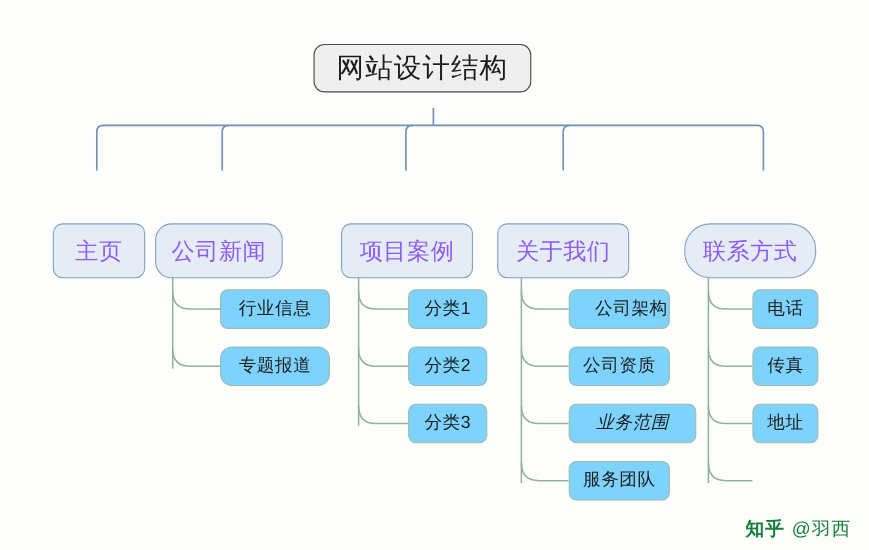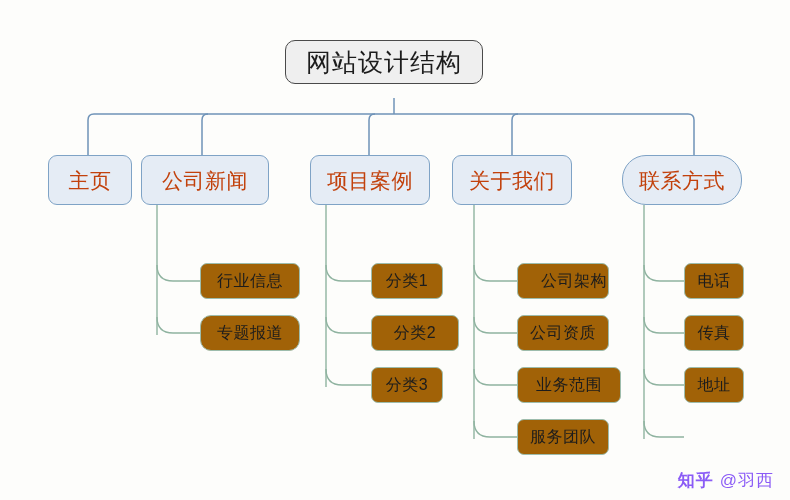--- a/index.html
+++ b/index.html
@@ -42,38 +42,39 @@
     border: 1.6px solid #4a4a4a;
     border-radius: 10px;
     color: #1c1c1c;
     font-size: 25px;
     letter-spacing: 1px;
   }
   .node-l2 {
     background: #e5ecf5;
     border: 1.3px solid #7fa3c6;
     border-radius: 9px;
-    color: #c2410c;
+    color: #8b5cf6;
     font-size: 21px;
     letter-spacing: 0.5px;
+    margin-top: 48px;
   }
   .node-l3 {
-    background: #a16207;
+    background: #7dd3fc;
     border: 1.2px solid #9dbcac;
     border-radius: 7px;
     color: #1c1c1c;
     font-size: 16px;
     letter-spacing: 0.5px;
   }
   #watermark {
     position: absolute;
     right: 16px;
     bottom: 8px;
     font-size: 17px;
-    color: #8b5cf6;
+    color: #15803d;
     letter-spacing: 1px;
     display: flex;
     align-items: center;
     gap: 6px;
     user-select: none;
   }
   #watermark .wm-logo { font-weight: bold; }
 </style>
 </head>
 <body>
@@ -107,35 +108,35 @@
     <path d="M644,205 L644,439" stroke="#8fb3a0" stroke-width="1.4" fill="none"></path>
     <path d="M644,265 Q644,281 660,281 L684,281" stroke="#8fb3a0" stroke-width="1.4" fill="none"></path>
     <path d="M644,317 Q644,333 660,333 L684,333" stroke="#8fb3a0" stroke-width="1.4" fill="none"></path>
     <path d="M644,369 Q644,385 660,385 L684,385" stroke="#8fb3a0" stroke-width="1.4" fill="none"></path>
     <path d="M644,421 Q644,437 660,437 L684,437" stroke="#8fb3a0" stroke-width="1.4" fill="none"></path>
   </svg>
 
   <div class="node node-root" style="left:285px; top:40px; width:198px; height:44px;">网站设计结构</div>
 
   <div class="node node-l2" style="left:48px; top:155px; width:84px; height:50px;">主页</div>
-  <div class="node node-l2" style="left:141px; top:155px; width:128px; height:50px;">公司新闻</div>
+  <div class="node node-l2" style="left:141px; top:155px; width:116px; height:50px;border-radius:15px;">公司新闻</div>
   <div class="node node-l2" style="left:310px; top:155px; width:120px; height:50px;">项目案例</div>
   <div class="node node-l2" style="left:452px; top:155px; width:120px; height:50px;">关于我们</div>
   <div class="node node-l2" style="left:622px; top:155px; width:120px; height:50px;border-radius:24px;">联系方式</div>
 
   <div class="node node-l3" style="left:200px; top:263px; width:100px; height:36px;">行业信息</div>
   <div class="node node-l3" style="left:200px; top:315px; width:100px; height:36px;border-radius:11px;">专题报道</div>
 
   <div class="node node-l3" style="left:371px; top:263px; width:72px; height:36px;">分类1</div>
-  <div class="node node-l3" style="left:371px; top:315px; width:88px; height:36px;">分类2</div>
+  <div class="node node-l3" style="left:371px; top:315px; width:72px; height:36px;">分类2</div>
   <div class="node node-l3" style="left:371px; top:367px; width:72px; height:36px;">分类3</div>
 
   <div class="node node-l3" style="left:517px; top:263px; width:92px; height:36px;padding-left:22px;">公司架构</div>
   <div class="node node-l3" style="left:517px; top:315px; width:92px; height:36px;">公司资质</div>
-  <div class="node node-l3" style="left:517px; top:367px; width:104px; height:36px;">业务范围</div>
+  <div class="node node-l3" style="left:517px; top:367px; width:116px; height:36px;font-style:italic;">业务范围</div>
   <div class="node node-l3" style="left:517px; top:419px; width:92px; height:36px;">服务团队</div>
 
   <div class="node node-l3" style="left:684px; top:263px; width:60px; height:36px;">电话</div>
   <div class="node node-l3" style="left:684px; top:315px; width:60px; height:36px;">传真</div>
   <div class="node node-l3" style="left:684px; top:367px; width:60px; height:36px;">地址</div>
 
   <div id="watermark">
     <span class="wm-logo">知乎</span>
     <span class="wm-handle">@羽西</span>
   </div>

